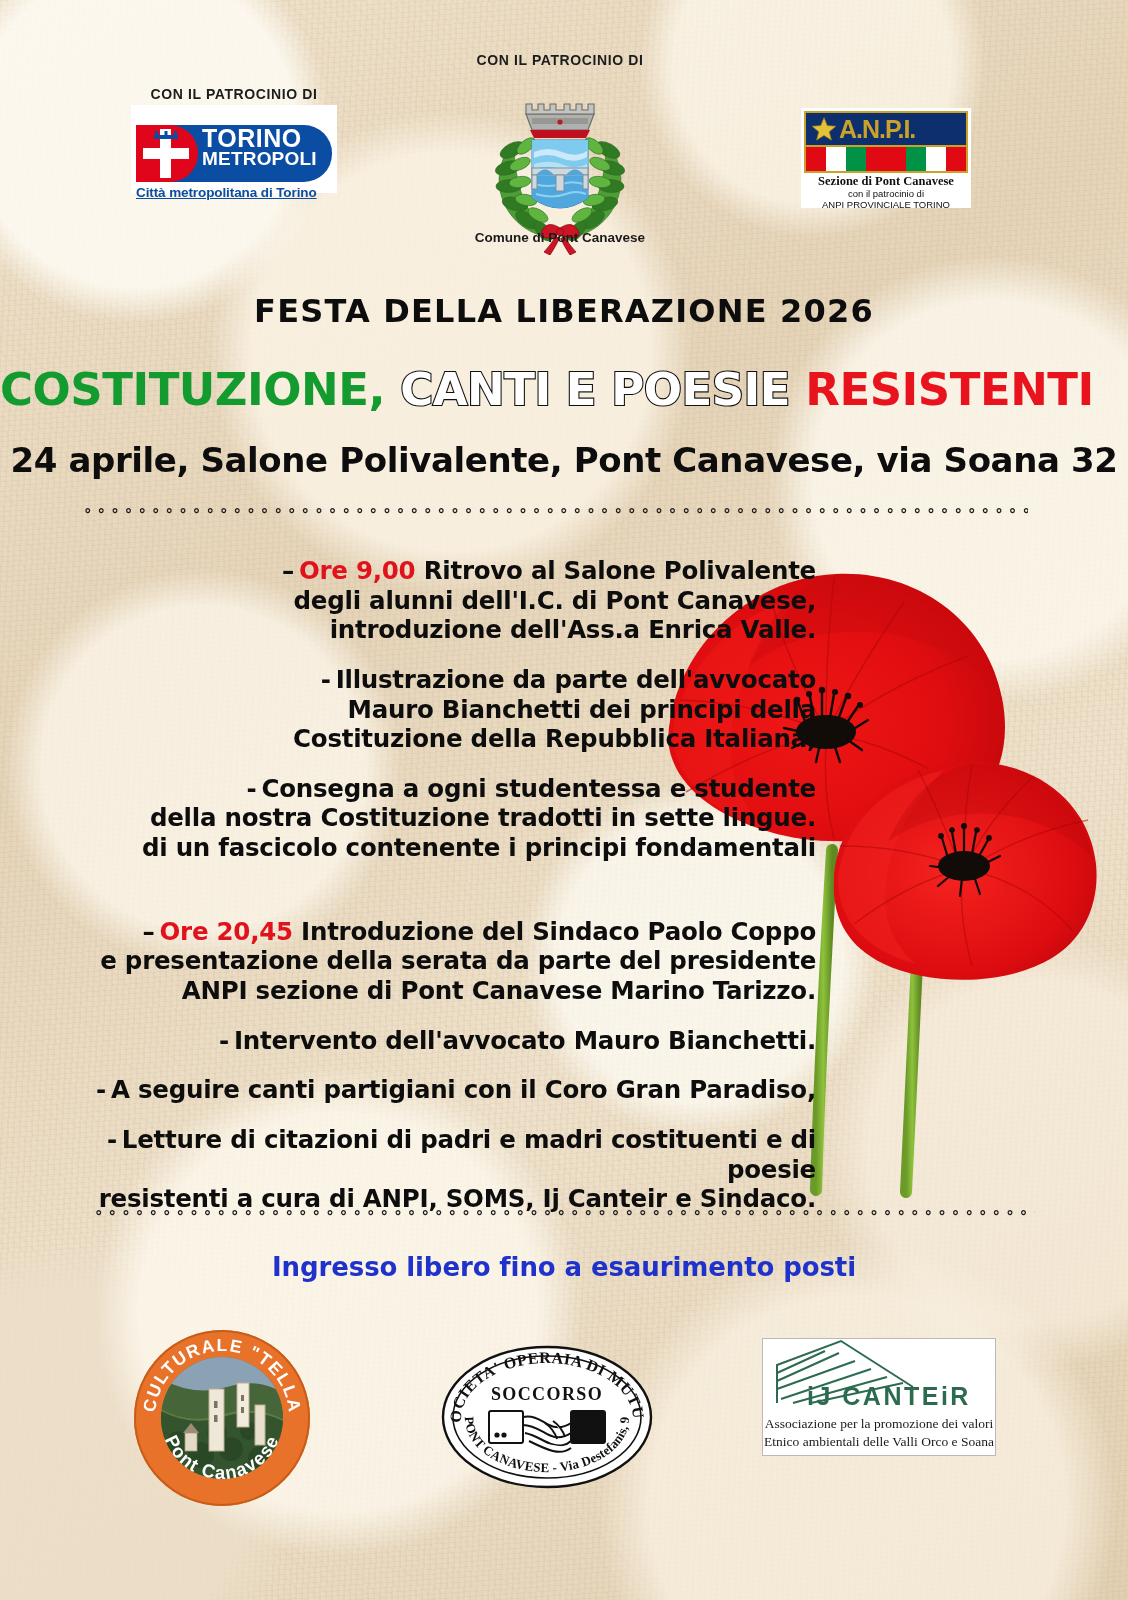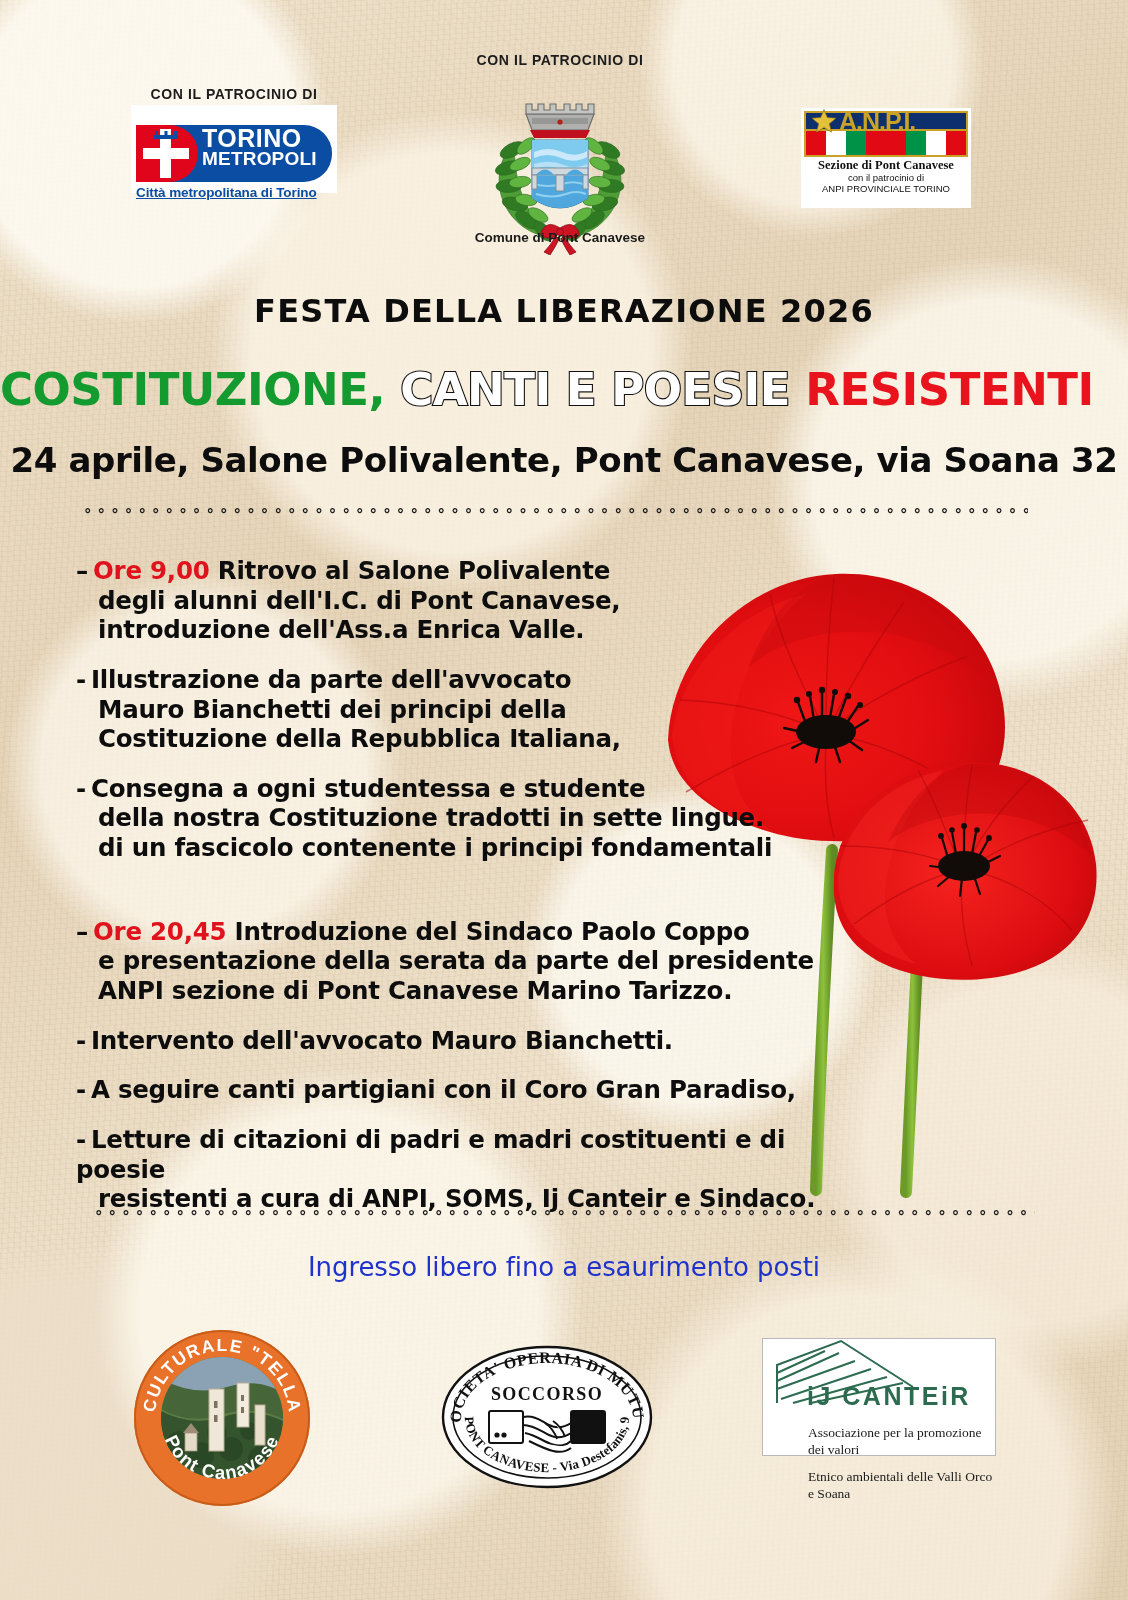--- a/index.html
+++ b/index.html
@@ -118,21 +118,21 @@
   .anpi-logo {
     position: absolute;
     left: 801px; top: 108px;
     width: 170px; height: 100px;
     background: #ffffff;
     box-sizing: border-box;
     padding: 3px 3px 0 3px;
   }
   .anpi-band {
     position: relative;
-    width: 164px; height: 20px;
+    width: 164px; height: 36px;
     background: #0d2f6e;
     border: 2px solid #c9a227;
     box-sizing: border-box;
     display: flex; align-items: center; text-align: right;
   }
   .anpi-star { margin-left: 5px; }
   .anpi-word {
     font-family: "Liberation Sans", sans-serif;
     font-weight: 700; font-size: 25px;
     color: #c9a227; letter-spacing: -1px;
@@ -218,29 +218,29 @@
     font-weight: 700;
     font-size: 24.5px;
     line-height: 1.21;
     color: #0d0d0d;
     margin-bottom: 20px;
     letter-spacing: -.25px;
   }
   .prog-item .dash { margin-right: 5px; }
   .prog-item .hour { color: #e0121c; }
   .prog-gap { height: 34px; }
-  .prog-item p { margin: 0; }
+  .prog-item p { margin: 0; text-align: right; }
   .prog-item p.ind { padding-left: 22px; }
 
   
   .freeentry {
     position: absolute; left: 0; top: 1252px; width: 1128px;
     text-align: center;
     font-family: "DejaVu Sans", sans-serif;
-    font-weight: 400;
+    font-weight: 700;
     font-size: 26px;
     color: #1f33cc;
     letter-spacing: -.1px;
   }
 
   
   .poppies { position: absolute; left: 620px; top: 520px; width: 500px; height: 700px; }
 
   
   .tellanda {
@@ -266,22 +266,22 @@
     width: 234px; height: 118px;
     background: #ffffff;
     border: 1px solid #b9b9b9;
     box-sizing: border-box;
   }
   .ijc-sub {
     font-family: "Liberation Serif", serif;
     font-size: 13.5px;
     color: #1a1a1a;
     line-height: 1.25;
-    margin-top: 10px;
-    padding-left: 45px;
+    text-align: center;
+    margin-top: 1px;
   }
 </style>
 </head>
 <body>
 
 <div class="poster">
 
   <div class="patro-label" style="left:131px; top:86px; width:206px;">CON IL PATROCINIO DI</div>
 
   <div class="torino-logo">

